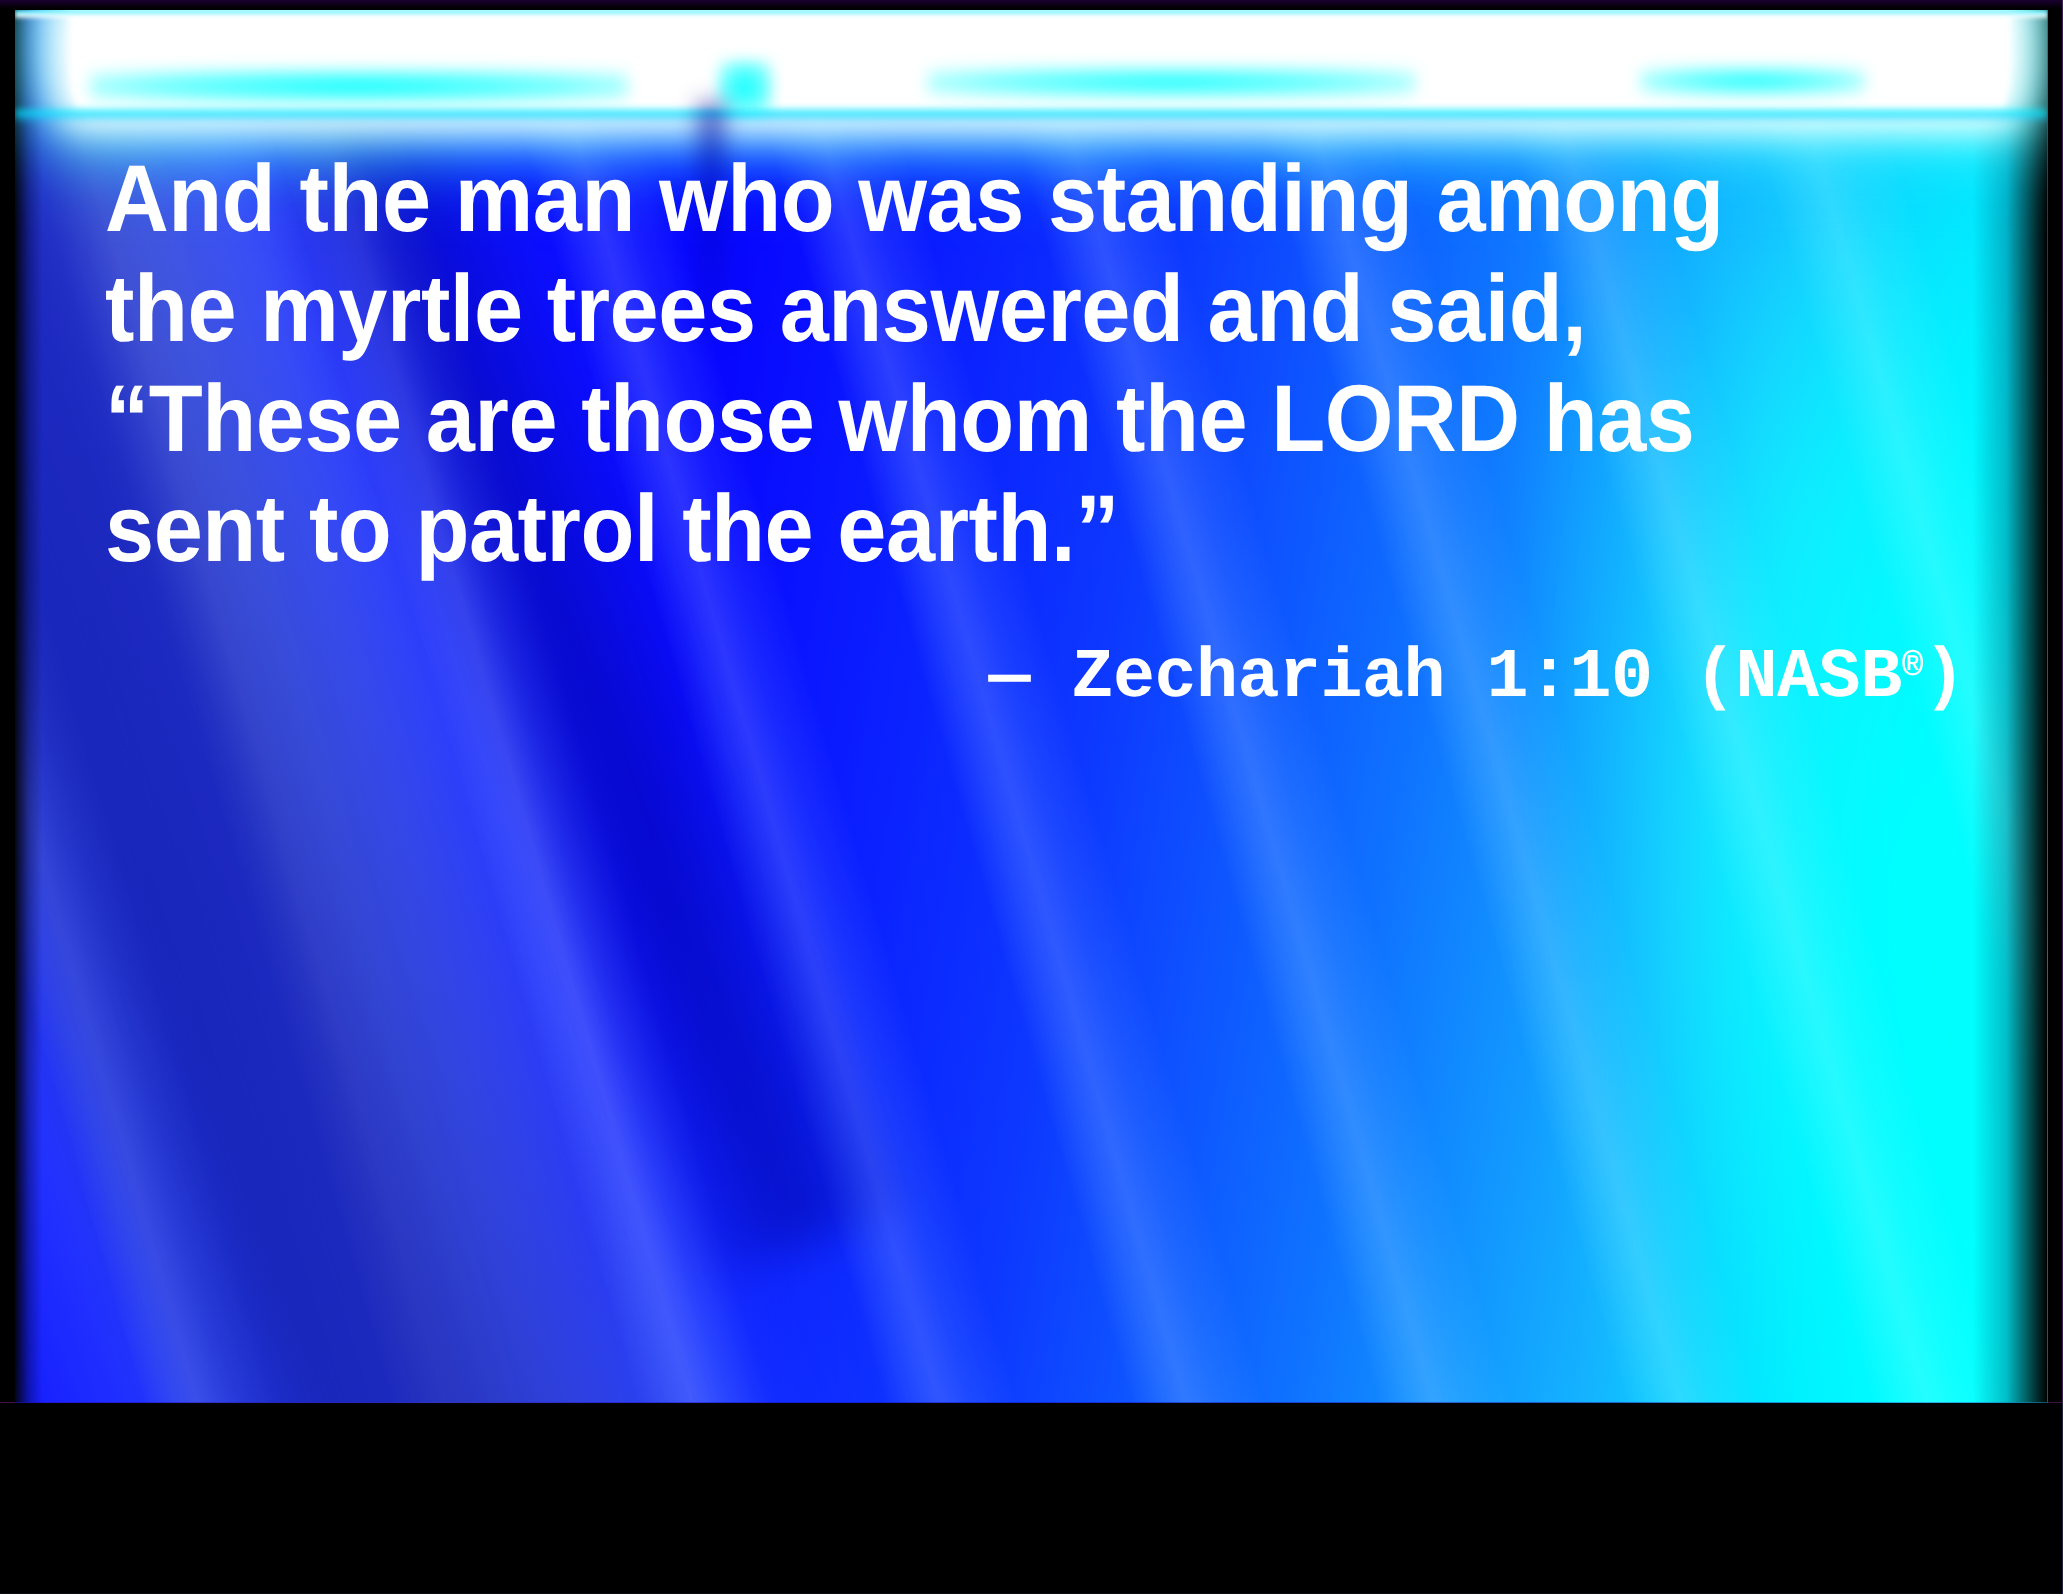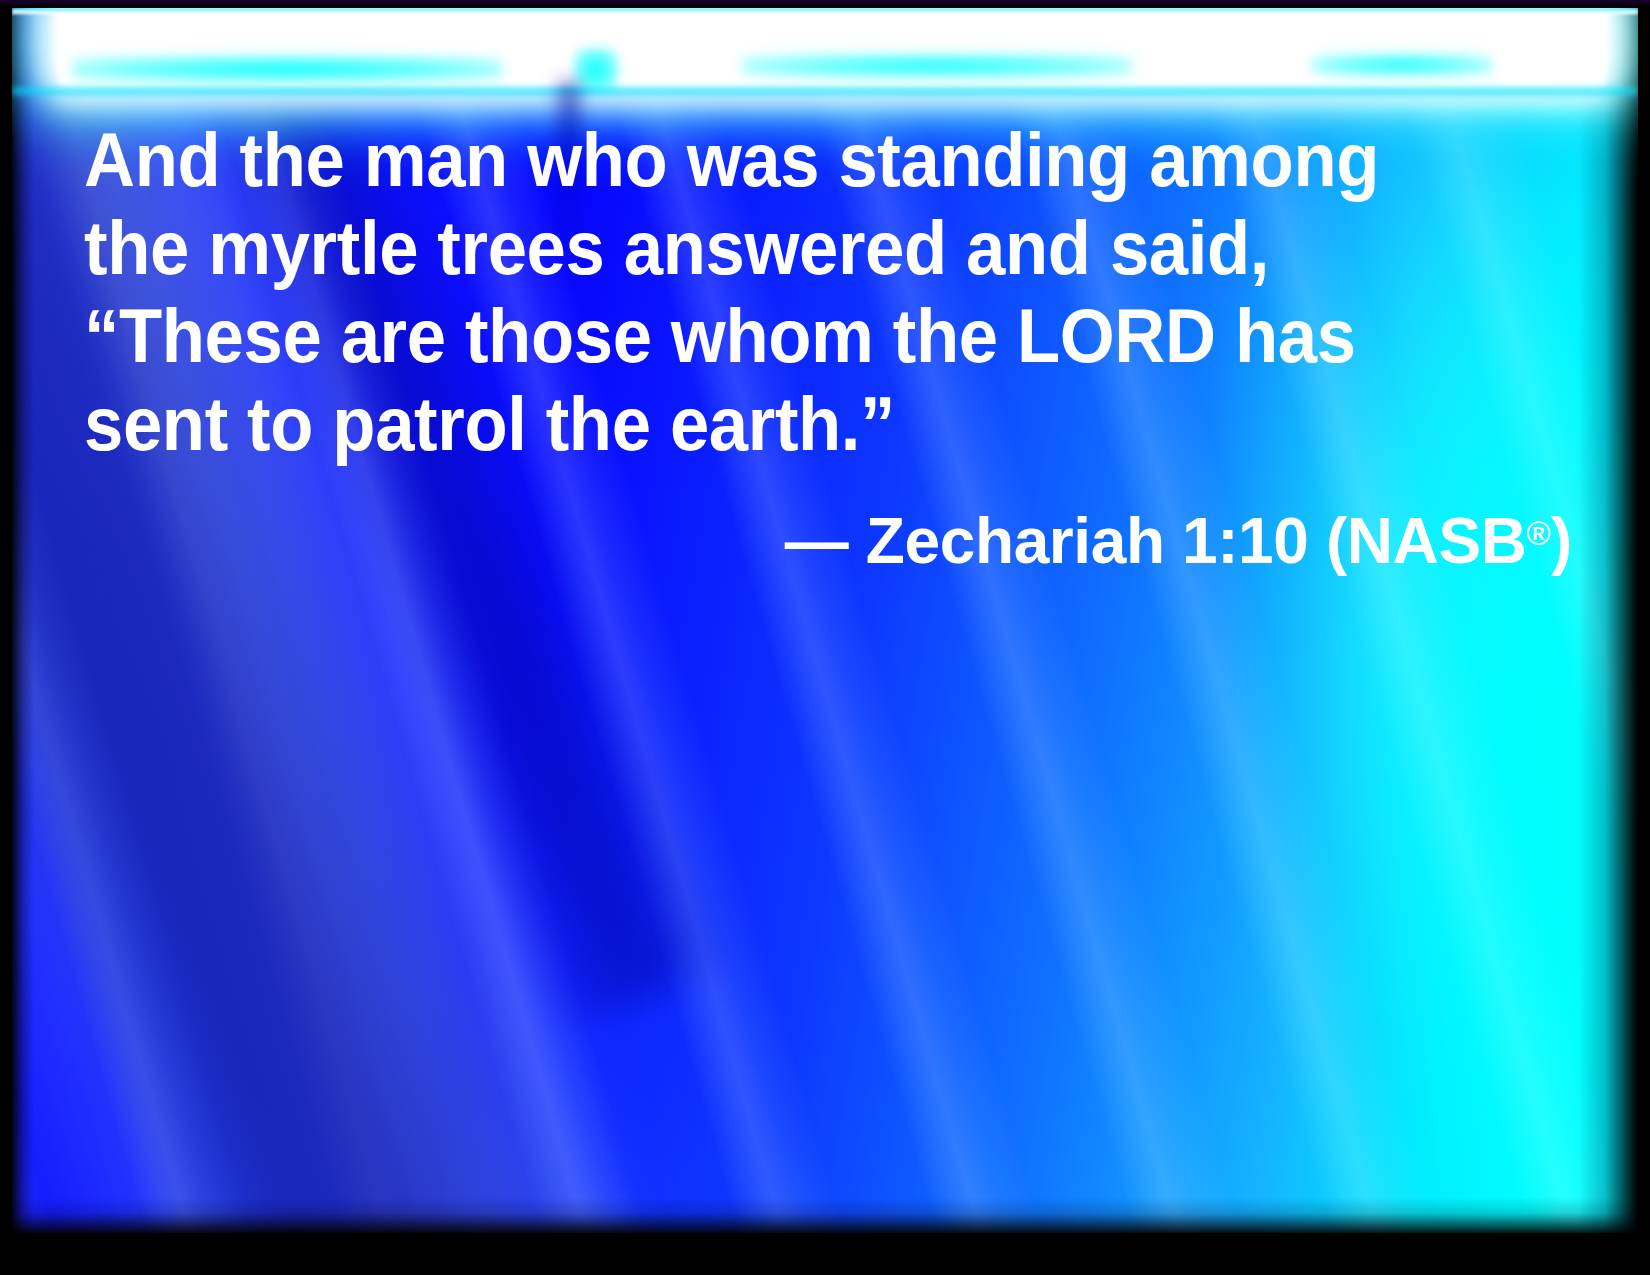--- a/index.html
+++ b/index.html
@@ -11,21 +11,21 @@
     width: 1650px;
     height: 1275px;
     overflow: hidden;
     font-family: "Liberation Sans", sans-serif;
   }
 
   
   #slide {
     position: relative;
     width: 1650px;
-    height: 1275px;
+    height: 1122px;
     background: #d946ef;
     overflow: hidden;
   }
 
   
   #frame-tint {
     position: absolute;
     inset: 0;
     background:
       linear-gradient(to bottom, #1a0030 0px, #000000 7px, #000000 100%),
@@ -318,23 +318,23 @@
     font-weight: bold;
     font-size: 76px;
     line-height: 88px;
     color: #ffffff;
     white-space: nowrap;
     transform: scaleX(0.93);
     transform-origin: left center;
     letter-spacing: -0.4px;
   }
   #attribution {
-    font-family: Liberation Sans, sans-serif;
+    font-family: Liberation Mono, monospace;
     font-weight: bold;
-    font-size: 64px;
+    font-size: 56px;
     line-height: 88px;
     color: #ffffff;
     white-space: nowrap;
     text-align: right;
     padding-top: 22px;
     padding-right: 12px;
     letter-spacing: -0.4px;
   }
   #attribution .reg {
     font-size: 0.52em;

